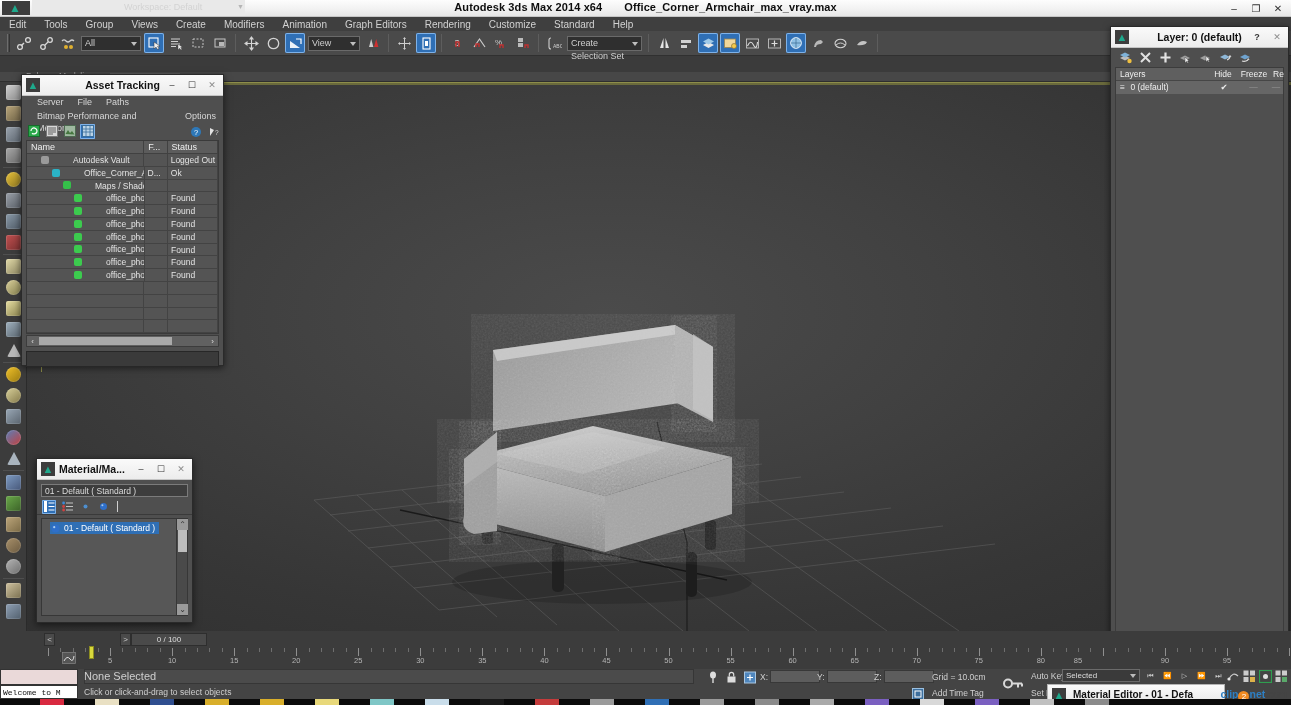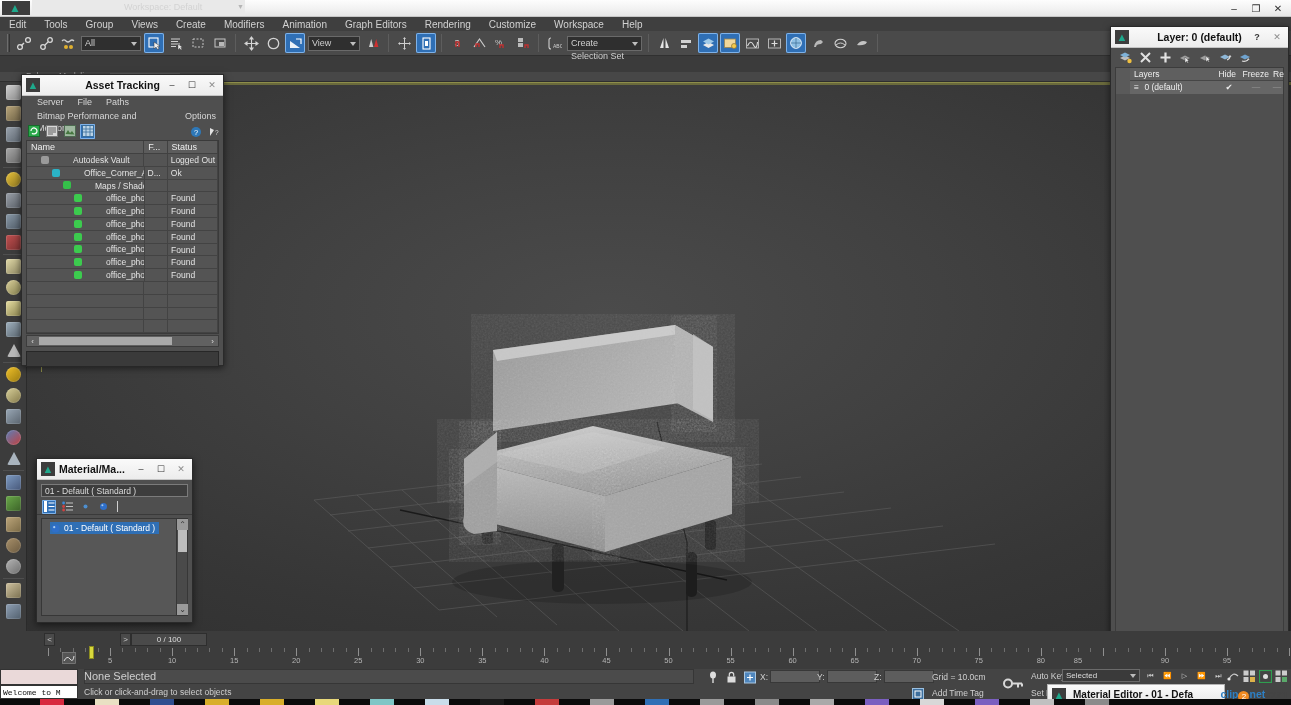--- a/index.html
+++ b/index.html
@@ -190,21 +190,21 @@
   .mb-sb .up, .mb-sb .dn{ width:11px; height:11px; background:#9a9a9a; color:#333;
                           font-size:8px; text-align:center; line-height:11px;}
   .mb-sb .dn{ position:absolute; bottom:0; }
   .mb-sb .tr{ position:absolute; top:11px; left:1px; width:9px; height:22px; background:#bdbdbd;}
 
   
   #layerDlg{ left:1110px; top:26px; width:179px; height:637px; background:#4e4e4e; }
   .ly-tools{ height:18px; display:flex; align-items:center; gap:7px; padding-left:8px;
              background:#4e4e4e; }
   .ly-tool{ width:13px; height:13px; display:flex; align-items:center; justify-content:center; }
-  .ly-grid{ margin:1px 4px; background:#5a5a5a; border:1px solid #3c3c3c; height:583px; position:relative;padding-left:14px; }
+  .ly-grid{ margin:1px 4px; background:#5a5a5a; border:1px solid #3c3c3c; height:583px; position:relative; }
   .ly-hdr{ display:flex; height:13px; background:#5f5f5f; border-bottom:1px solid #464646; }
   .ly-hdr div{ font-size:8.5px; color:#f0f0f0; line-height:13px; padding-left:4px; }
   .ly-row{ display:flex; height:13px; background:#666; align-items:center; }
   .ly-row div{ font-size:8.5px; color:#eee; line-height:13px; padding-left:4px; }
   .ly-body{ position:absolute; left:0; right:0; top:26px; bottom:0; background:#4f4f4f; }
   .ly-scroll{ margin:0 4px; height:12px; background:#636363; border:1px solid #3c3c3c;
               position:relative; display:flex; align-items:center; }
   .ly-scroll .ar{ width:11px; text-align:center; font-size:8px; color:#ddd; }
   .ly-scroll .thumb{ position:absolute; left:12px; top:1px; height:8px; width:113px; background:#aaa; }
 
@@ -277,40 +277,43 @@
 <div id="app">
 
   <div class="titlebar">
     <div class="tb-appicon">
         <span class="glyph">▲</span>
       </div>
     <div class="tb-quick">
       <span class="tb-quick-label">Workspace: Default</span>
       <span class="tb-quick-arrow">▼</span>
     </div>
+    <div class="tb-title">
+      <span>Autodesk 3ds Max  2014 x64</span><span class="fname">Office_Corner_Armchair_max_vray.max</span>
+    </div>
     <div class="tb-winbtns">
       <div class="tb-winbtn">–</div>
       <div class="tb-winbtn">❐</div>
       <div class="tb-winbtn">✕</div>
     </div>
   </div>
 
   <div class="menubar">
     <ul id="menu-list">
         <li>Edit</li>
         <li>Tools</li>
         <li>Group</li>
         <li>Views</li>
         <li>Create</li>
         <li>Modifiers</li>
         <li>Animation</li>
         <li>Graph Editors</li>
         <li>Rendering</li>
         <li>Customize</li>
-        <li>Workspace</li>
+        <li>Standard</li>
         <li>Help</li>
       </ul>
   </div>
 
   <div class="maintoolbar">
     <div class="tgrip"></div>
     <div class="tbtn">
       <svg width="15" height="15" viewBox="0 0 15 15">
           <path d="M4 10 L7 7" stroke="#d8d8d8" stroke-width="1.4" fill="none"></path>
           <circle cx="3" cy="11" r="2.4" stroke="#d8d8d8" stroke-width="1.3" fill="none"></circle>

